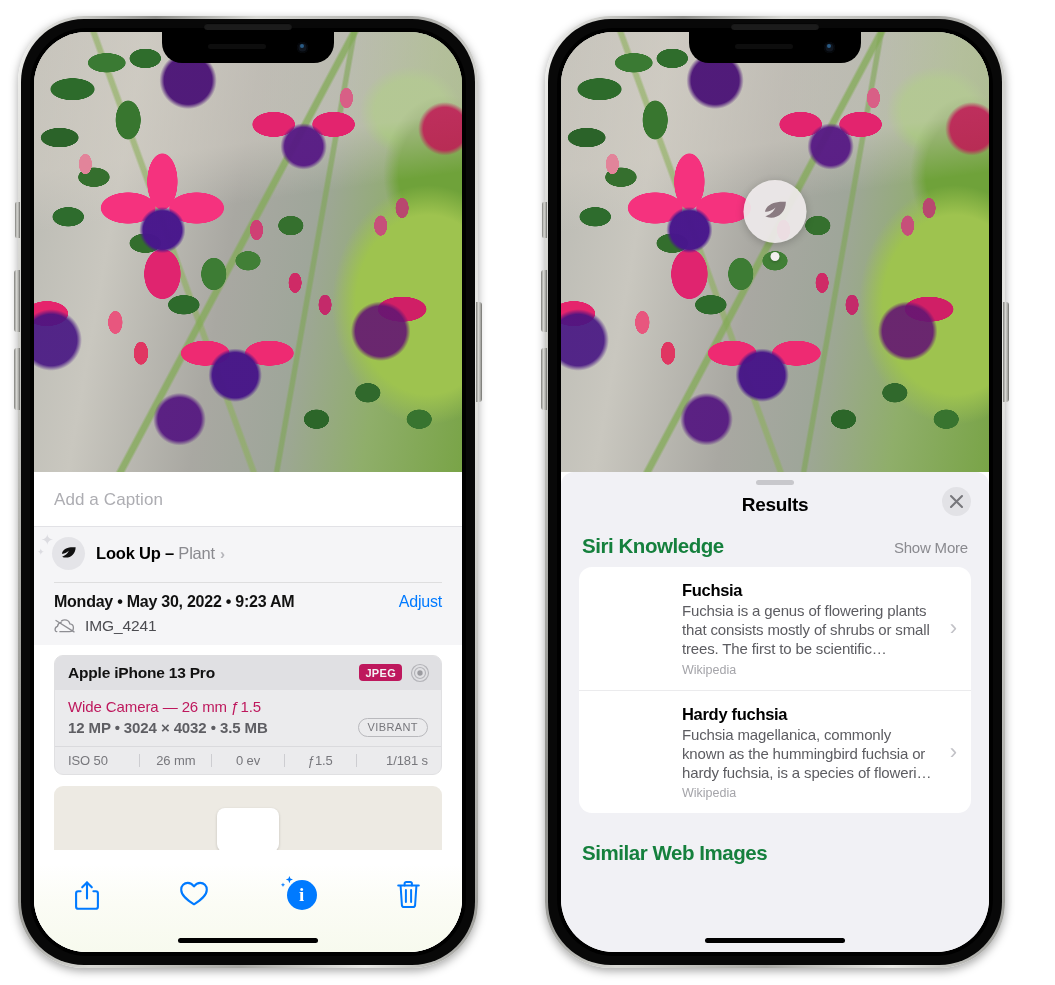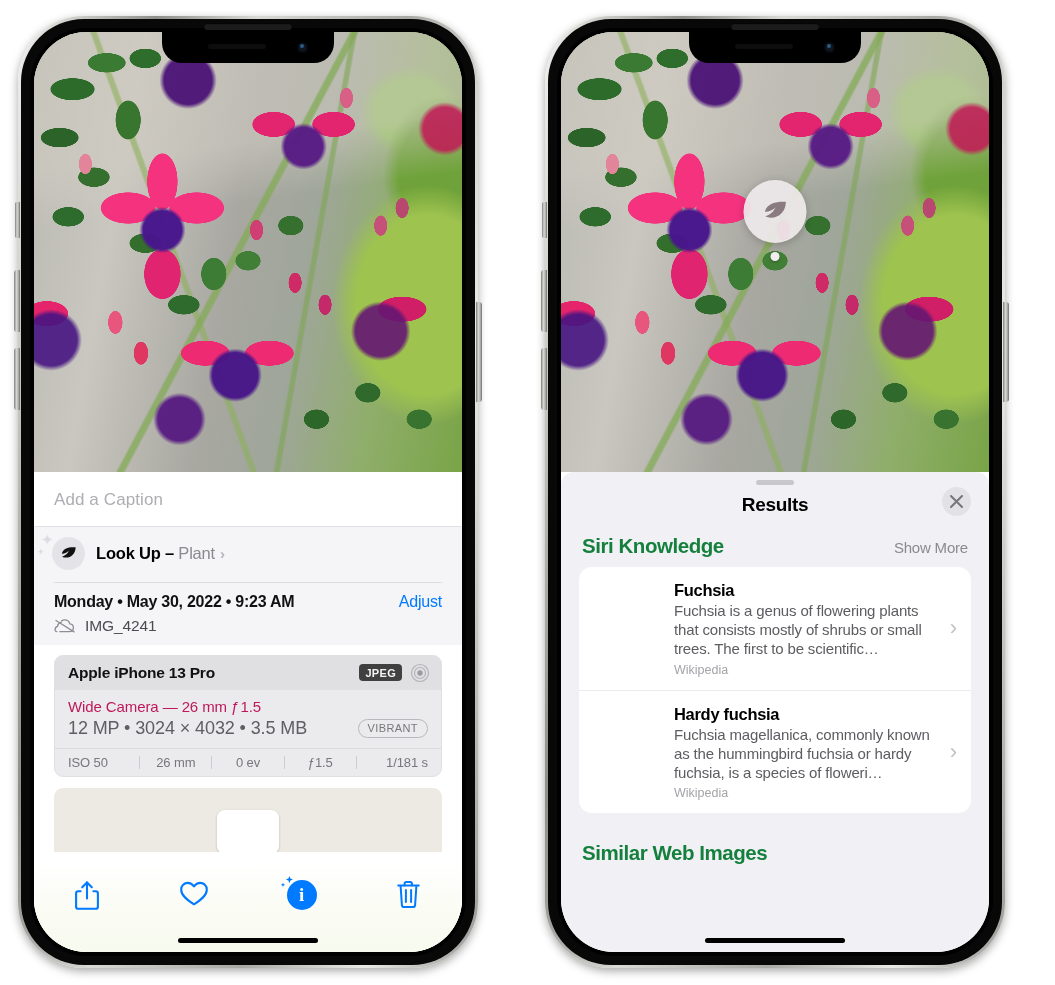--- a/index.html
+++ b/index.html
@@ -127,28 +127,28 @@
     border-radius:9px; overflow:hidden; background:#ebebed;
     border:.5px solid #e0e0e2;
   }
   .exif-head {
     display:flex; align-items:center; justify-content:space-between;
     background:#e0e0e3; padding:7px 11px 7px 13px;
   }
   .exif-dev { font-size:15.5px; font-weight:700; color:#111; letter-spacing:-.2px; }
   .exif-head-right { display:flex; align-items:center; gap:8px; }
   .tag-jpeg {
-    font-size:11px; font-weight:700; color:#f3f3f4; background:#404040;
+    font-size:11px; font-weight:700; color:#f3f3f4; background:#be185d;
     border-radius:4px; padding:2.5px 6px; letter-spacing:.3px;
   }
   .aperture-icon { width:20px; height:20px; }
   .exif-body { padding:8px 13px 9px 13px; }
   .exif-l1 { font-size:15px; color:#be185d; letter-spacing:-.1px; }
   .exif-l2row { display:flex; align-items:center; justify-content:space-between; margin-top:3px; }
-  .exif-l2 { font-size:18px; color:#5e5e63; letter-spacing:-.1px; }
+  .exif-l2 { font-size:15px; color:#5e5e63; letter-spacing:-.1px;font-weight:bold; }
   .tag-vibrant {
     font-size:11px; color:#77777c; border:1px solid #b9b9bd;
     border-radius:10px; padding:2.5px 9px; letter-spacing:.4px;
   }
   .exif-foot {
     display:flex; align-items:center; border-top:.5px solid #dadadd;
     padding:6px 8px 6px 8px;
   }
   .exif-foot .cell {
     flex:1; text-align:center; font-size:13px; color:#77777c; letter-spacing:-.1px;
@@ -202,21 +202,21 @@
   .section-head {
     display:flex; align-items:baseline; justify-content:space-between;
     padding:4px 21px 9px 21px;
   }
   .sec-title { font-size:20.5px; font-weight:700; color:#15803d; letter-spacing:-.45px; }
   .sec-more { font-size:15px; color:#8a8a8f; letter-spacing:-.2px; }
 
   .know-card {
     margin:0 18px; background:#fff; border-radius:13px; overflow:hidden;
   }
-  .know-row { display:flex; align-items:flex-start; gap:13px; padding:14px 14px 13px 16px; position:relative; }
+  .know-row { display:flex; align-items:flex-start; gap:21px; padding:14px 14px 13px 16px; position:relative; }
   .know-row + .know-row { border-top:.5px solid #ebebed; margin-left:0; }
   .know-thumb { width:66px; flex:0 0 66px; border-radius:6px; overflow:hidden; }
   .know-thumb.t1 { height:50px; }
   .know-thumb.t2 { height:96px; }
   .know-body { flex:1; min-width:0; padding-right:24px; }
   .know-title { font-size:16.5px; font-weight:700; color:#000; letter-spacing:-.3px; }
   .know-desc { font-size:15px; color:#5c5c61; line-height:1.28; margin-top:1px; letter-spacing:-.15px; }
   .know-src { font-size:12.5px; color:#a4a4a9; margin-top:4px; }
   .know-chev {
     position:absolute; right:14px; top:50%; transform:translateY(-50%);

